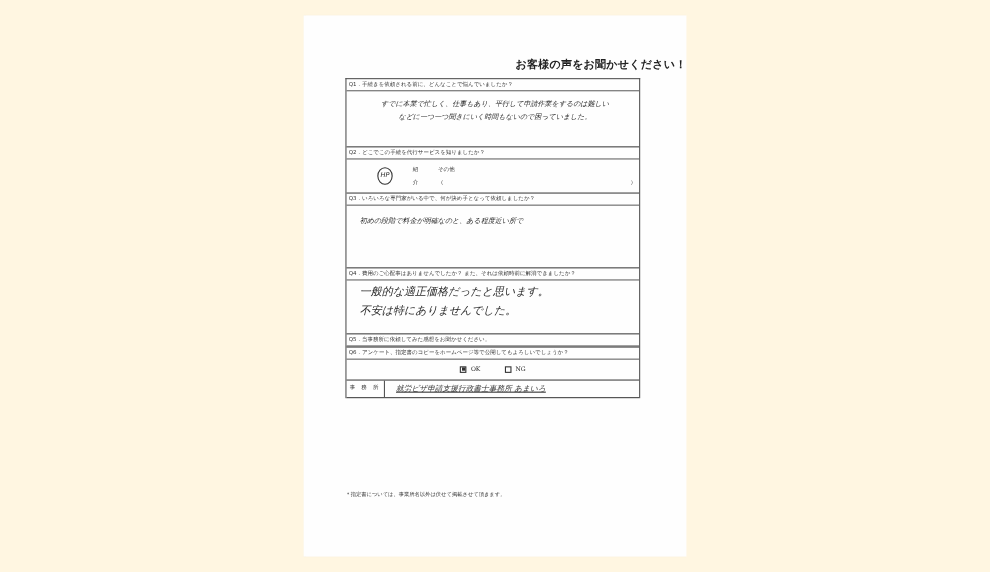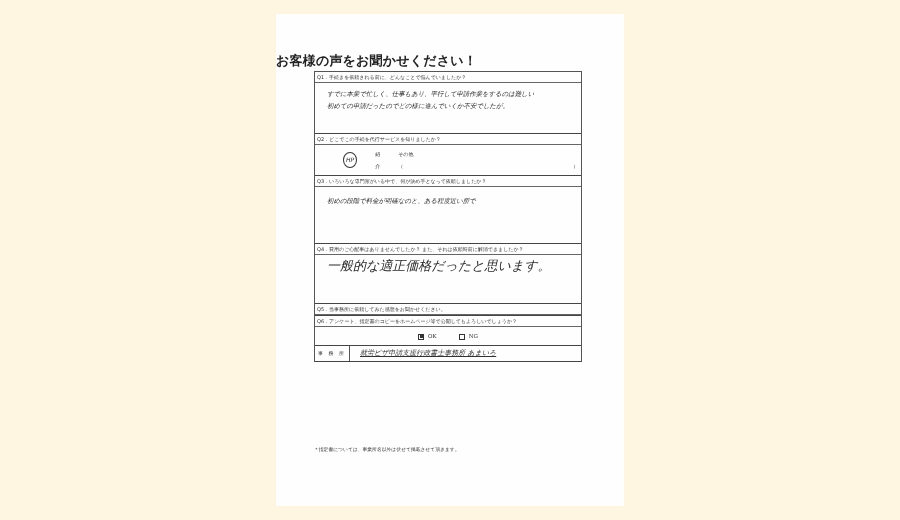--- a/index.html
+++ b/index.html
@@ -10,23 +10,23 @@
     position: relative;
   }
   .paper {
     position: absolute; left: 276px; top: 14px;
     width: 348px; height: 492px;
     background: #fefefe;
     box-shadow: 0 0 1px rgba(0,0,0,0.04);
   }
   .title {
     position: absolute; left: 0; right: 0; top: 38px;
-    text-align: left;
+    text-align: right;
     font-family: "DejaVu Serif", serif;
-    font-weight: bold; font-size: 13px; color: #222;
+    font-weight: bold; font-size: 10px; color: #222;
     letter-spacing: 0.2px;
   }
   .form {
     position: absolute; left: 38px; top: 57px; width: 266px;
     border: 1px solid #555;
     border-bottom: none;
     color: #333;
   }
   .qhead {
     height: 10px; line-height: 10px;
@@ -40,24 +40,24 @@
   .qhead:first-child { border-top: none; }
   .qbody {
     position: relative;
     font-family: "DejaVu Serif", serif;
     font-size: 6.4px; color: #2a2a2a;
     padding: 5px 8px 0 12px;
     line-height: 12px;
     font-style: italic;
   }
   .qbody .line { white-space: nowrap; overflow: hidden; display: block; }
-  .q1b { height: 45px; }
+  .q1b { height: 45px; text-align: center; }
   .q2b { height: 30px; padding-top: 0; }
   .q3b { height: 50px; padding-top: 6px; line-height: 16px; }
-  .q4b { height: 46px; padding-top: 2px; line-height: 17px; font-size: 13px; }
+  .q4b { height: 46px; padding-top: 2px; line-height: 17px; font-size: 10px; }
   .q5b { height: 91px; padding-top: 5px; line-height: 13px; }
   .q5b .gap { height: 11px; }
   .q6b { height: 18px; padding: 0; }
   .choices {
     display: flex; gap: 18px; align-items: center;
     height: 30px; padding-left: 16px;
     font-style: normal; font-family: "DejaVu Sans", sans-serif; font-size: 5px;
   }
   .choice-circled {
     display: inline-block; border: 1px solid #333; border-radius: 50%;
@@ -91,21 +91,21 @@
 <body>
 
 <div class="paper">
   <div class="title">お客様の声をお聞かせください！</div>
 
   <div class="form">
 
     <div class="qhead">Q1．手続きを依頼される前に、どんなことで悩んでいましたか？</div>
     <div class="qbody q1b">
       <span class="line">すでに本業で忙しく、仕事もあり、平行して申請作業をするのは難しい</span>
-      <span class="line">初めての申請だったのでどの様に進んでいくか不安でしたが。</span>
+      <span class="line">などに一つ一つ聞きにいく時間もないので困っていました。</span>
     </div>
 
     <div class="qhead">Q2．どこでこの手続を代行サービスを知りましたか？</div>
     <div class="qbody q2b">
       <div class="choices">
         <span class="choice-circled">HP</span>
         <span>紹介</span>
         <span>
           <span>その他（</span><span class="other-close">）</span>
         </span>
@@ -113,20 +113,21 @@
     </div>
 
     <div class="qhead">Q3．いろいろな専門家がいる中で、何が決め手となって依頼しましたか？</div>
     <div class="qbody q3b">
       <span class="line">初めの段階で料金が明確なのと、ある程度近い所で</span>
     </div>
 
     <div class="qhead">Q4．費用のご心配事はありませんでしたか？ また、それは依頼時前に解消できましたか？</div>
     <div class="qbody q4b">
       <span class="line">一般的な適正価格だったと思います。</span>
+      <span class="line">不安は特にありませんでした。</span>
     </div>
 
     <div class="qhead">Q5．当事務所に依頼してみた感想をお聞かせください。</div>
 
     <div class="qhead">Q6．アンケート、指定書のコピーをホームページ等で公開してもよろしいでしょうか？</div>
     <div class="qbody q6b">
       <div class="okng">
         <span><span class="box checked"></span><span>OK</span></span>
         <span><span class="box"></span><span>NG</span></span>
       </div>

